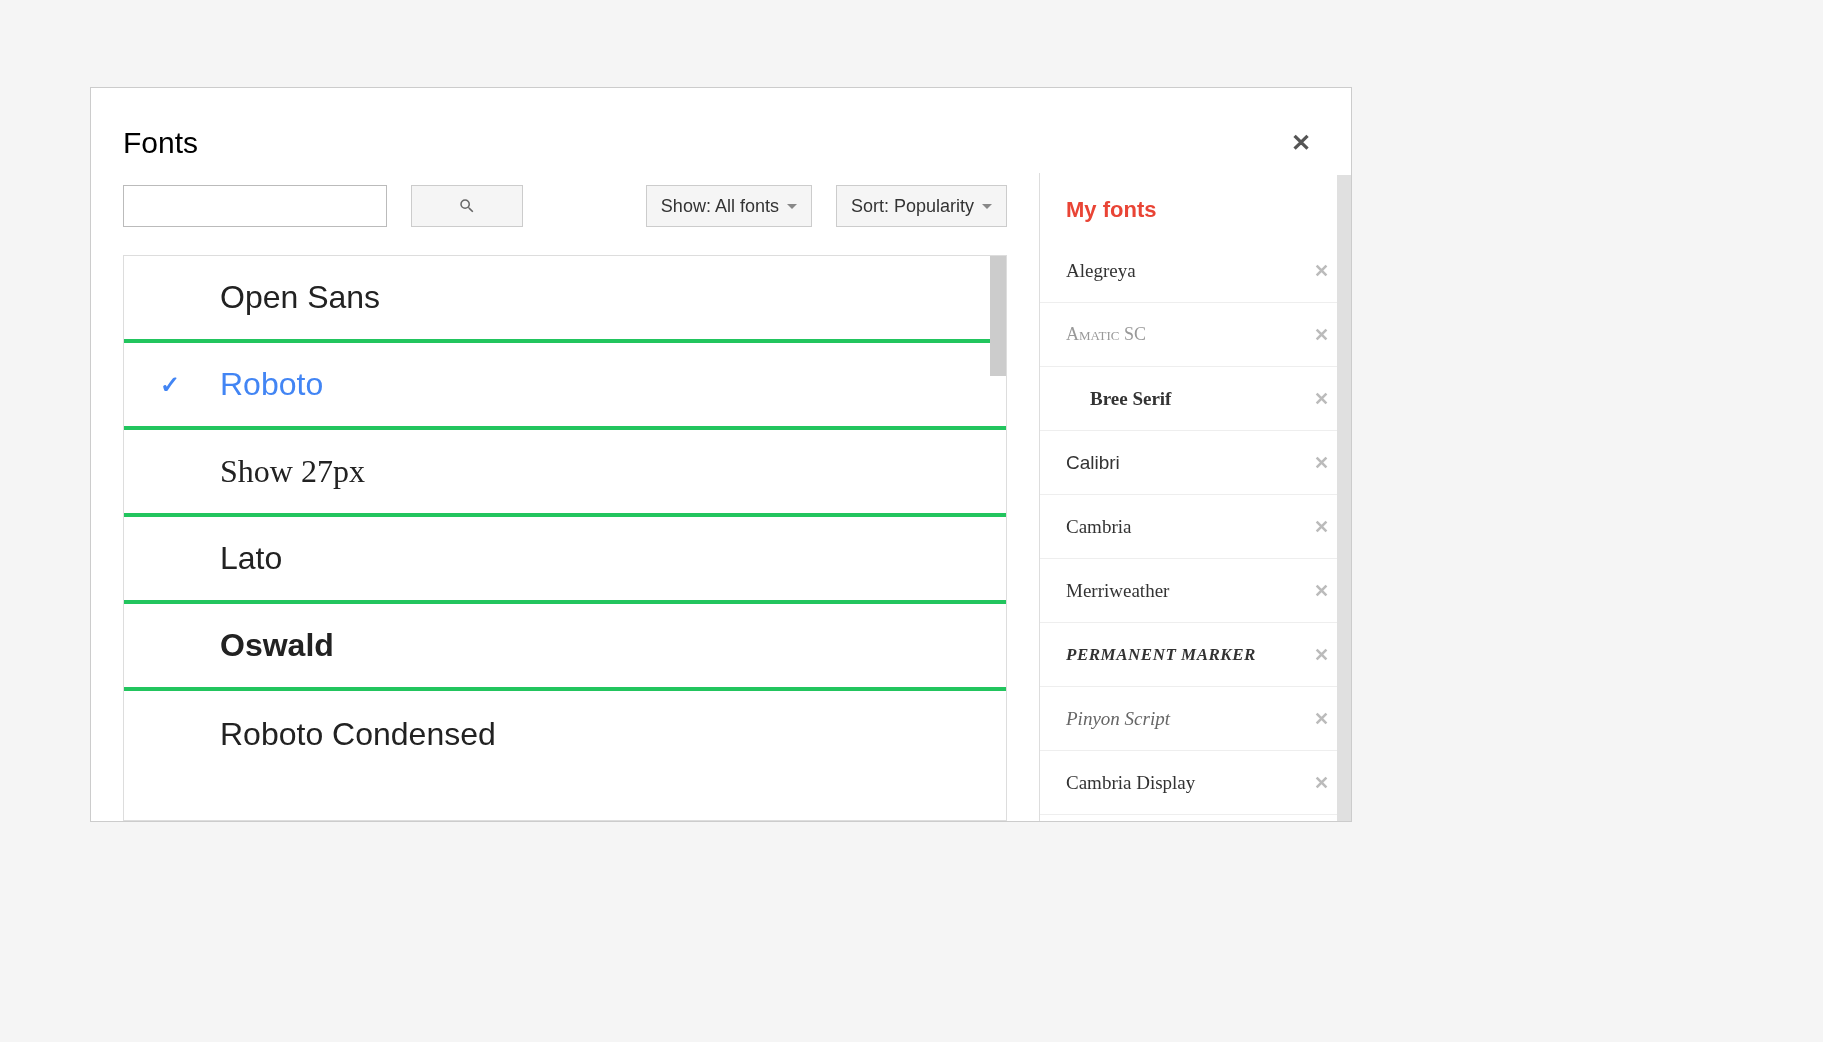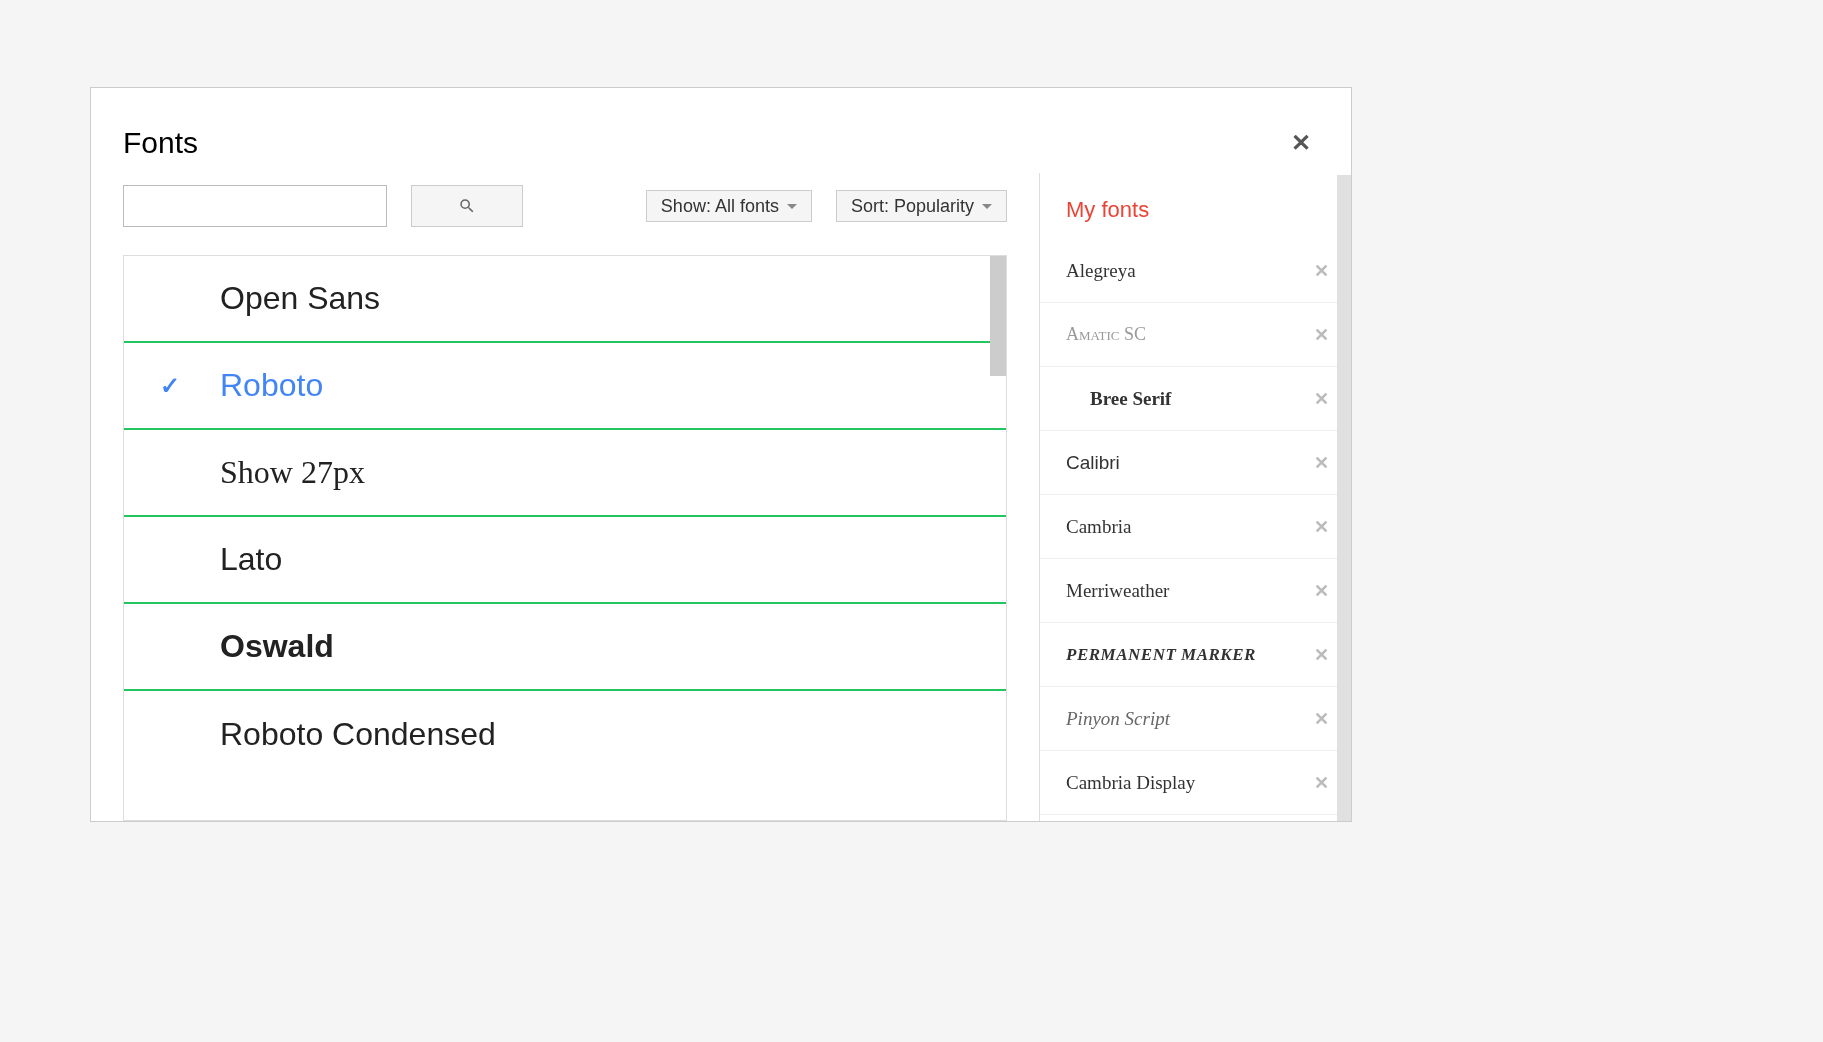--- a/index.html
+++ b/index.html
@@ -78,21 +78,21 @@
     }
     .search-btn svg {
       width: 18px;
       height: 18px;
       fill: #666;
     }
     .spacer {
       flex: 1;
     }
     .dropdown-btn {
-      height: 32px;
+      height: 42px;
       border: 1px solid #ccc;
       background: #f5f5f5;
       padding: 0 14px;
       display: flex;
       align-items: center;
       gap: 6px;
       cursor: pointer;
       font-size: 18px;
       color: #333;
     }
@@ -108,21 +108,21 @@
       border: 1px solid #ddd;
       flex: 1;
       overflow: hidden;
       position: relative;
     }
     .font-list {
       height: 100%;
     }
     .font-item {
       height: 87px;
-      border-bottom: 2px solid #22c55e;
+      border-bottom: 4px solid #22c55e;
       display: flex;
       align-items: center;
       padding-left: 36px;
       cursor: pointer;
     }
     .font-item:last-child {
       border-bottom: none;
     }
     .check-col {
       width: 60px;
@@ -161,21 +161,21 @@
       width: 312px;
       border-left: 1px solid #ddd;
       padding: 0;
       display: flex;
       flex-direction: column;
     }
     .my-fonts-header {
       font-size: 22px;
       color: #e94435;
       padding: 24px 26px 16px 26px;
-      font-weight: 400;
+      font-weight: 700;
     }
     .my-fonts-list {
       flex: 1;
     }
     .my-font-item {
       height: 64px;
       border-bottom: 1px solid #eee;
       display: flex;
       align-items: center;
       justify-content: space-between;

